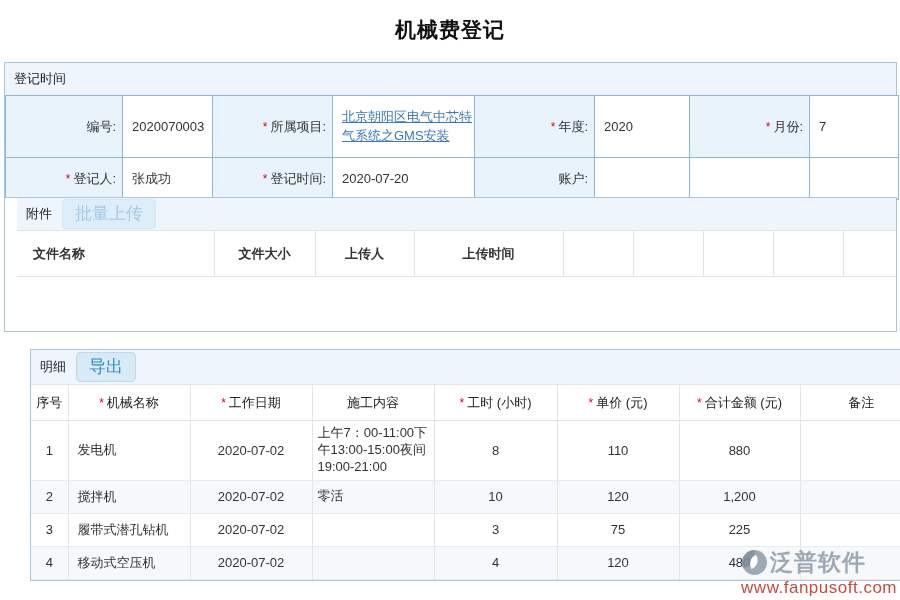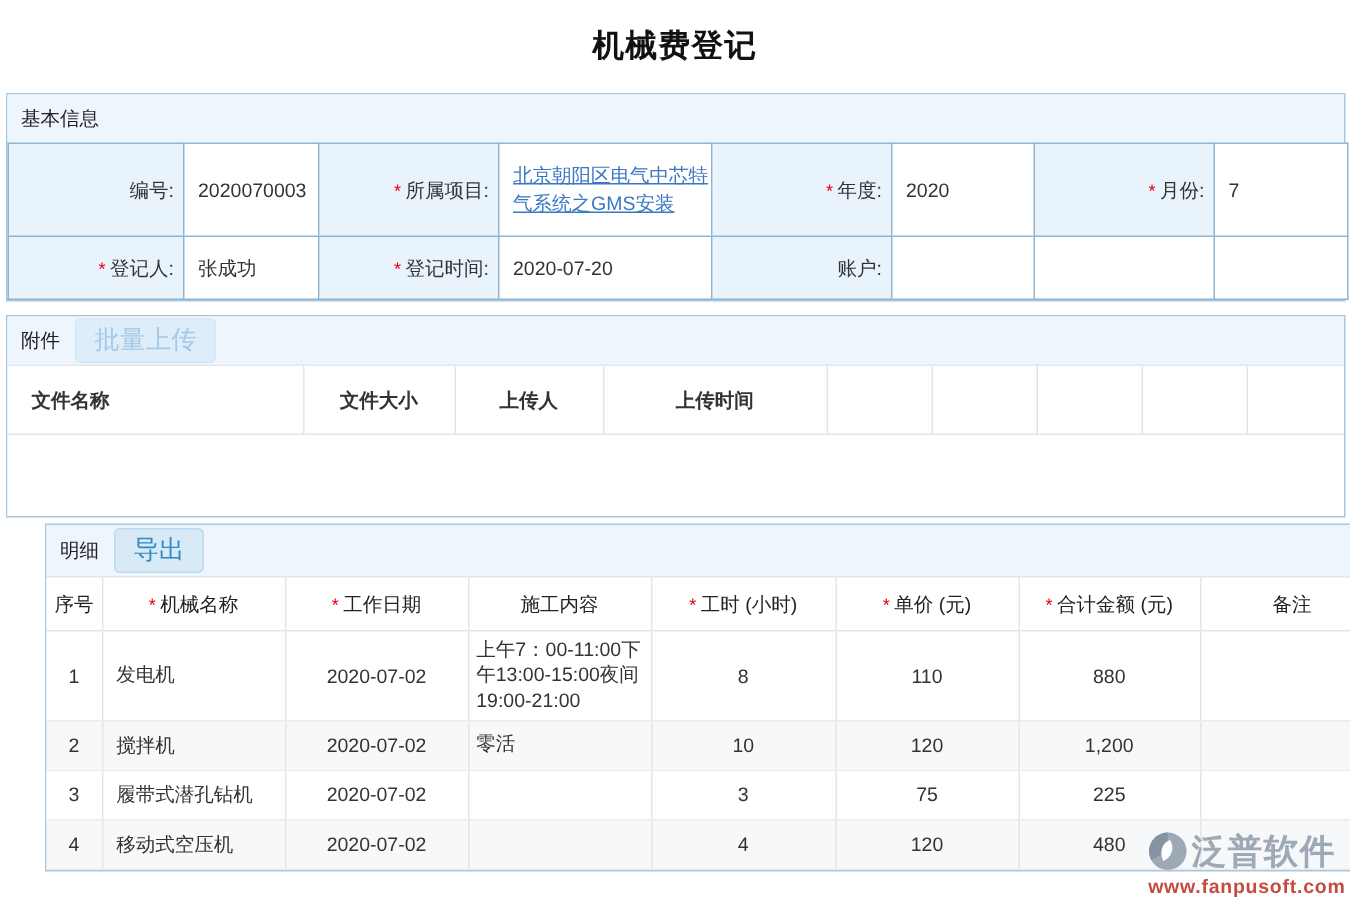--- a/index.html
+++ b/index.html
@@ -17,21 +17,21 @@
   
   .sec-basic { top:62px; }
   .basic-table { width:100%; border-collapse:collapse; table-layout:fixed; font-size:13px; }
   .basic-table td { border:1px solid #8fb5d4; overflow:hidden; }
   .basic-table td.lbl { background:#e9f3fc; text-align:right; padding-right:6px; color:#333; }
   .basic-table td.val { background:#fff; text-align:left; padding-left:9px; color:#333; }
   .req { color:#e60012; margin-right:3px; font-size:12px; }
   a.proj-link { color:#3a78c3; text-decoration:underline; line-height:1.45; display:inline-block; }
 
   
-  .sec-attach { top:210px; }
+  .sec-attach { top:197px;padding-left:12px; }
   .attach-table { width:100%; border-collapse:collapse; table-layout:fixed; font-size:13px; }
   .attach-table th { border-right:1px solid #e3e5e7; border-bottom:1px solid #e3e5e7;
     border-top:1px solid #dfe6ec; height:46px; font-weight:bold; color:#333; background:#fff; }
   .attach-table th:last-child { border-right:none; }
   .attach-table th.h-name { text-align:left; padding-left:16px; }
   .attach-body { height:54px; background:#fff; }
 
   
   .sec-detail { top:349px;margin-left:26px; }
   .detail-table { width:100%; border-collapse:collapse; table-layout:fixed; font-size:13px; }
@@ -48,32 +48,32 @@
 
   
   .btn { display:inline-block; border-radius:4px; font-size:17px; padding:4px 12px; cursor:pointer; line-height:1.2; }
   .btn-upload { background:#ddedfa; border:1px solid #d3e7f7; color:#a5c9e6; }
   .btn-export { background:#d9eaf7; border:1px solid #bcd9ee; color:#2e8bc8; }
 
   
   .watermark { position:absolute; right:3px; bottom:2px; text-align:center; opacity:0.92; }
   .wm-top { display:flex; align-items:center; gap:2px; }
   .wm-brand { font-size:23px; font-weight:bold; color:#97a3b1; letter-spacing:1px; }
-  .wm-url { font-size:13px; font-weight:bold; color:#c23b2e; letter-spacing:0.5px; }
+  .wm-url { font-size:17px; font-weight:normal; color:#c23b2e; letter-spacing:0.5px; }
 </style>
 </head>
 <body>
 
 <div class="page">
 
   <div class="page-title">机械费登记</div>
 
   <div class="section sec-basic">
     <div class="section-bar">
-      <span>基本信息</span>
+      <span>登记时间</span>
     </div>
     <table class="basic-table">
       <colgroup>
         <col style="width:117px">
           <col style="width:90px">
           <col style="width:120px">
           <col style="width:142px">
         <col style="width:120px">
           <col style="width:95px">
           <col style="width:120px">

